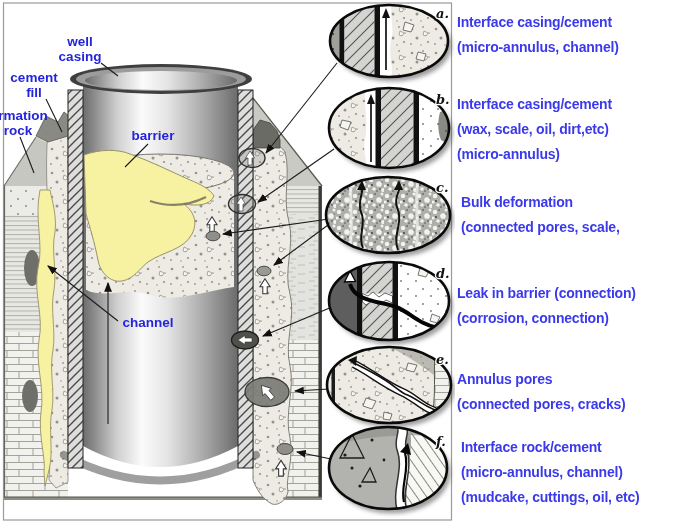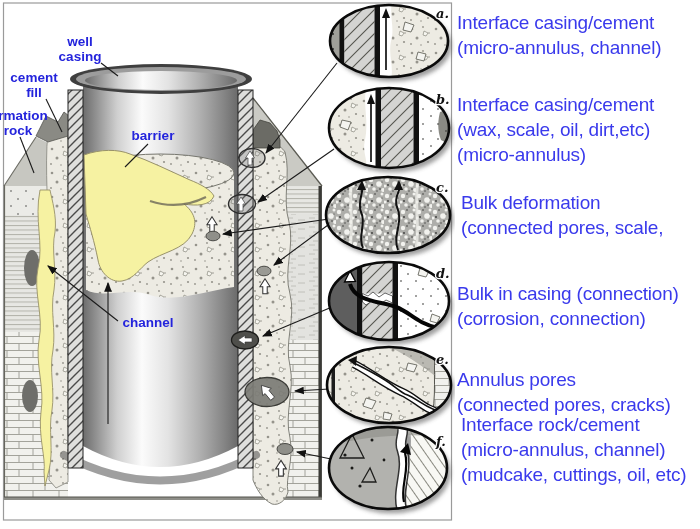--- a/index.html
+++ b/index.html
@@ -1,19 +1,19 @@
 <!DOCTYPE html>
 <html style="--desc-blue: #3a3aec; --label-blue: #2424dc; --chan-yellow: #f6f2a2;"><head>
 <meta charset="utf-8">
 <style>
   html,body{margin:0;padding:0;background:#ffffff;}
   .stage{position:relative;width:700px;height:529px;background:#fff;overflow:hidden;
          font-family:"Liberation Sans", sans-serif;}
-  .desc{position:absolute;color:var(--desc-blue,#3a3aec);font-size:19px;line-height:25px;
-        letter-spacing:-0.2px;white-space:nowrap;}
+  .desc{position:absolute;color:var(--desc-blue,#3a3aec);font-size:14px;line-height:25px;
+        letter-spacing:-0.2px;white-space:nowrap;font-weight:bold;}
   .dlabel{font-weight:bold;fill:var(--label-blue,#2424dc);font-size:13.5px;
           font-family:"Liberation Sans",sans-serif;}
   .iletter{font-family:"DejaVu Serif",serif;font-style:italic;font-weight:600;font-size:13px;
            fill:#111;paint-order:stroke;stroke:#ffffff;stroke-width:2.5px;}
   svg{position:absolute;left:0;top:0;}
 </style>
 </head>
 <body>
 
 <div class="stage">
@@ -334,25 +334,25 @@
   <div class="desc" style="top:92px;left:457px">
     <div>Interface casing/cement</div>
     <div>(wax, scale, oil, dirt,etc)</div>
     <div>(micro-annulus)</div>
   </div>
   <div class="desc" style="top:190px;left:461px">
     <div>Bulk deformation</div>
     <div>(connected pores, scale,</div>
   </div>
   <div class="desc" style="top:281px;left:457px">
-    <div>Bulk in casing (connection)</div>
+    <div>Leak in barrier (connection)</div>
     <div>(corrosion, connection)</div>
   </div>
   <div class="desc" style="top:367px;left:457px">
     <div>Annulus pores</div>
     <div>(connected pores, cracks)</div>
   </div>
-  <div class="desc" style="top:412px;left:461px">
+  <div class="desc" style="top:435px;left:461px">
     <div>Interface rock/cement</div>
     <div>(micro-annulus, channel)</div>
     <div>(mudcake, cuttings, oil, etc)</div>
   </div>
 </div>
 
 </body></html>

